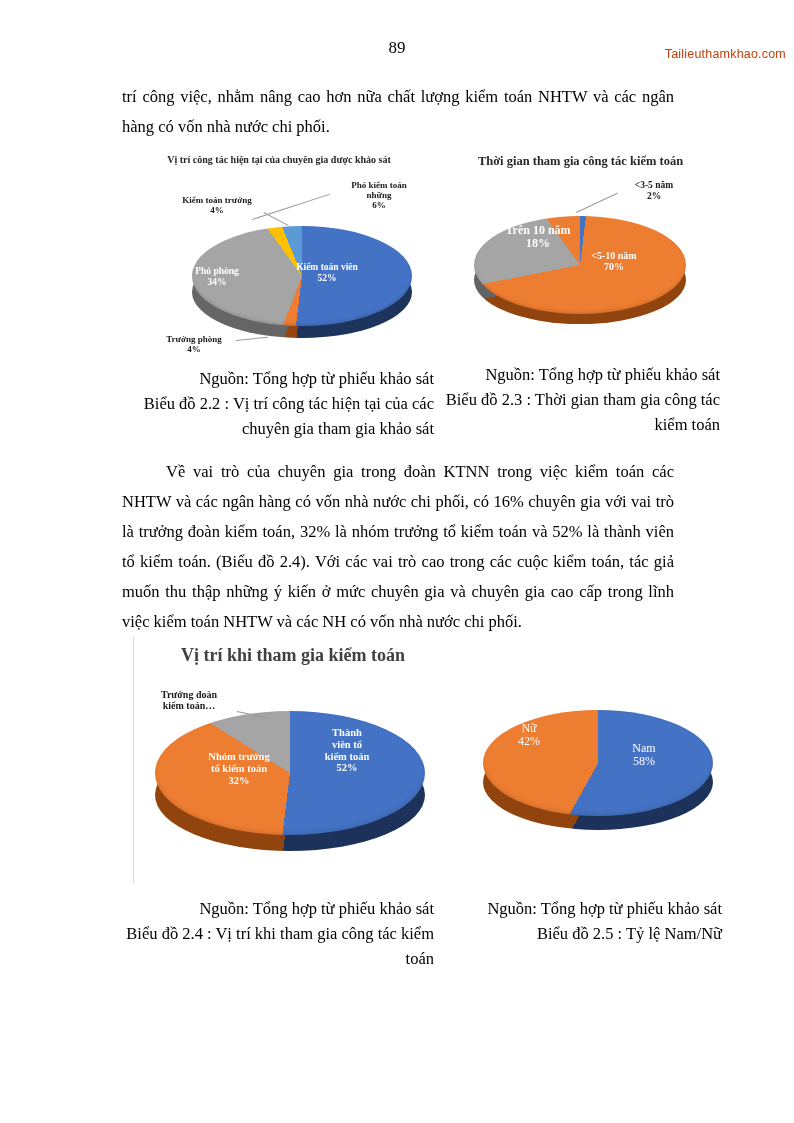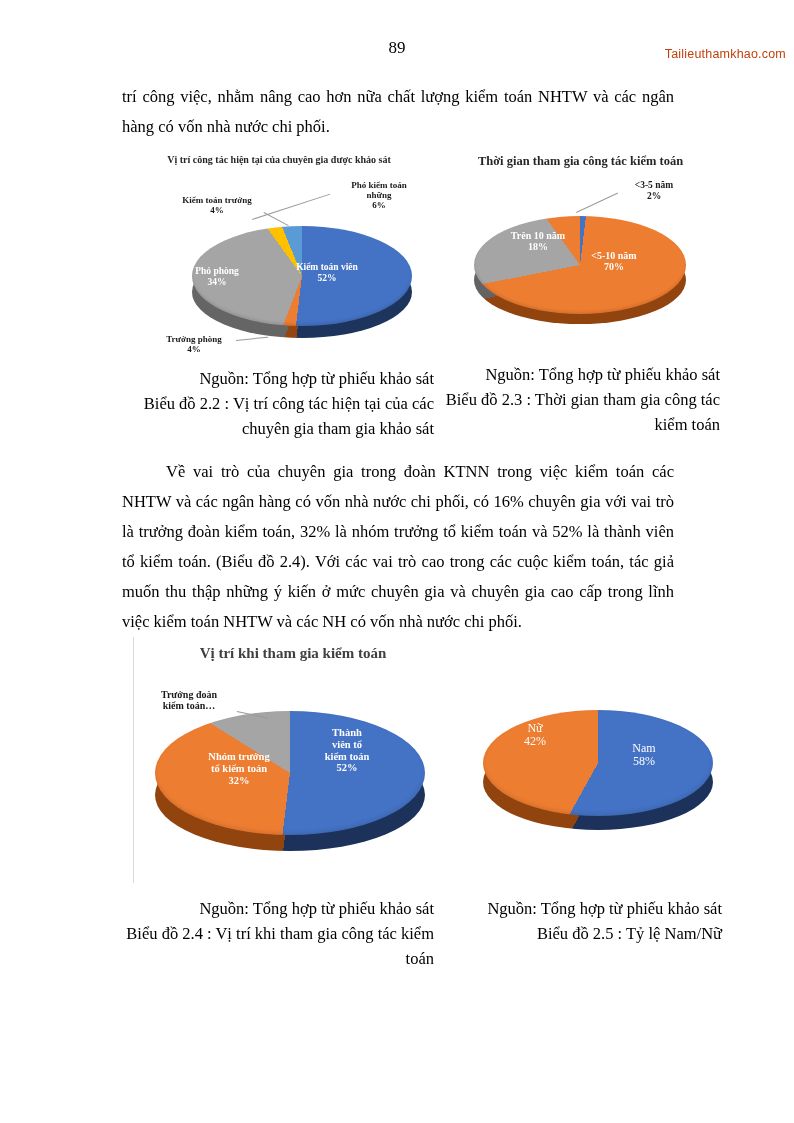--- a/index.html
+++ b/index.html
@@ -208,21 +208,21 @@
         <span>&lt;3-5 năm</span><br>
         <span>2%</span>
       </div>
       <div class="leader" style="left:128px; top:34px; width:46px; transform:rotate(-25deg);"></div>
 
       <div class="slice-label label-inside" style="left:118px; top:72px; width:96px; font-size:10px;">
         <span>&lt;5-10 năm</span><br>
         <span>70%</span>
       </div>
 
-      <div class="slice-label label-inside" style="left:44px; top:52px; width:92px; font-size:10px;">
+      <div class="slice-label label-inside" style="left:44px; top:46px; width:92px; font-size:12px;">
         <span>Trên 10 năm</span><br>
         <span>18%</span>
       </div>
     </div>
   </div>
 
   <div class="caption" style="left:122px; top:366px; width:312px;">
     <span class="src">Nguồn: Tổng hợp từ phiếu khảo sát</span>
     <span class="fig"><b>Biểu đồ 2.2</b><span> : Vị trí công tác hiện tại của các chuyên gia tham gia khảo sát</span></span>
   </div>
@@ -230,21 +230,21 @@
   <div class="caption" style="left:440px; top:362px; width:280px;">
     <span class="src">Nguồn: Tổng hợp từ phiếu khảo sát</span>
     <span class="fig"><b>Biểu đồ 2.3</b><span> : Thời gian tham gia công tác kiểm toán</span></span>
   </div>
 
   <div class="body-text para-2 indent">Về vai trò của chuyên gia trong đoàn KTNN trong việc kiểm toán các NHTW và các ngân hàng có vốn nhà nước chi phối, có 16% chuyên gia với vai trò là trưởng đoàn kiểm toán, 32% là nhóm trưởng tổ kiểm toán và 52% là thành viên tổ kiểm toán. (Biểu đồ 2.4). Với các vai trò cao trong các cuộc kiểm toán, tác giả muốn thu thập những ý kiến ở mức chuyên gia và chuyên gia cao cấp trong lĩnh việc kiểm toán NHTW và các NH có vốn nhà nước chi phối.</div>
 
   <div class="chart-wrap" style="left:133px; top:637px; width:320px; height:250px;">
     <div class="plot-border-left" style="left:0; top:0; height:246px;"></div>
 
-    <div class="chart-title" style="font-size:15px; margin-top:8px; color:#404040;">Vị trí khi tham gia kiểm toán</div>
+    <div class="chart-title" style="font-size:18px; margin-top:8px; color:#404040;">Vị trí khi tham gia kiểm toán</div>
 
     <div class="pie-stage" style="position:absolute; left:0; top:42px; width:320px; height:205px;">
 
       <div class="pie-depth" style="left:22px; top:60px; width:270px; height:112px;
                   background: conic-gradient(from 0deg,
                       #1F3864 0deg 187deg,
                       #A24B10 187deg 302deg,
                       #6E6E6E 302deg 360deg);
                   filter: brightness(0.9);"></div>
 
@@ -289,21 +289,21 @@
                   background: conic-gradient(from 0deg,
                       #4472C4 0deg 209deg,
                       #ED7D31 209deg 360deg);
                   box-shadow: inset 0 -2px 4px rgba(0,0,0,0.10);"></div>
 
       <div class="slice-label label-inside" style="left:152px; top:52px; width:74px; font-size:12px; font-weight:normal;">
         <span>Nam</span><br>
         <span>58%</span>
       </div>
 
-      <div class="slice-label label-inside" style="left:48px; top:32px; width:64px; font-size:12px; font-weight:normal;">
+      <div class="slice-label label-inside" style="left:42px; top:32px; width:64px; font-size:12px; font-weight:normal;">
         <span>Nữ</span><br>
         <span>42%</span>
       </div>
     </div>
   </div>
 
   <div class="caption" style="left:122px; top:896px; width:312px;">
     <span class="src">Nguồn: Tổng hợp từ phiếu khảo sát</span>
     <span class="fig"><b>Biểu đồ 2.4</b><span> : Vị trí khi tham gia công tác kiểm toán</span></span>
   </div>

